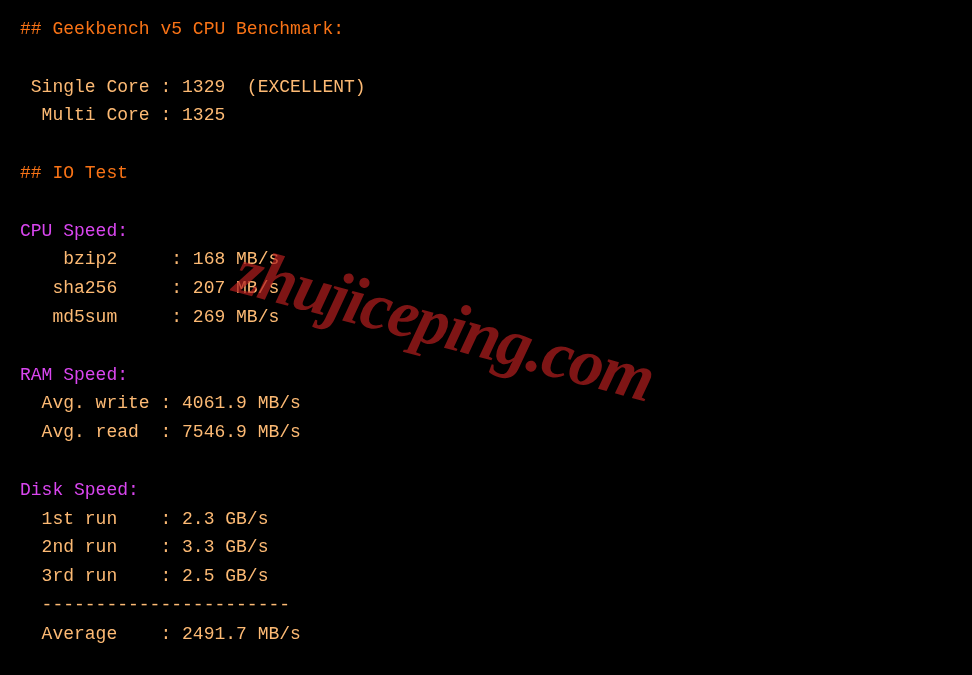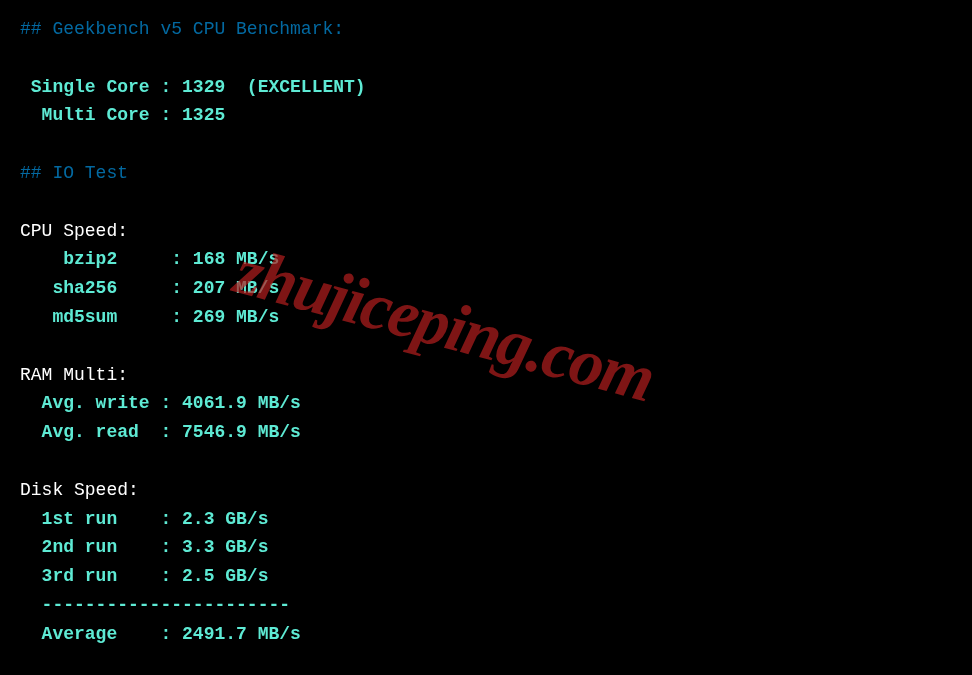--- a/index.html
+++ b/index.html
@@ -13,28 +13,27 @@
       font-size: 18px;
       line-height: 1.6;
       color: #d0d0d0;
       padding: 15px 20px;
       width: 972px;
       height: 675px;
       position: relative;
       overflow: hidden;
     }
     .heading {
-      color: #0369a1;
+      color: #f97316;
     }
     .subheading {
-      color: #ffffff;
+      color: #d946ef;
     }
     .text {
-      color: #5eead4;
-      font-weight: bold;
+      color: #fdba74;
     }
     pre {
       font-family: inherit;
       white-space: pre;
     }
     .watermark {
       position: absolute;
       top: 270px;
       left: 230px;
       font-size: 68px;
@@ -55,21 +54,21 @@
 <span class="text"> Single Core : 1329  (EXCELLENT)</span>
 <span class="text">  Multi Core : 1325</span>
 
 <span class="heading">## IO Test</span>
 
 <span class="subheading">CPU Speed:</span>
 <span class="text">    bzip2     : 168 MB/s</span>
 <span class="text">   sha256     : 207 MB/s</span>
 <span class="text">   md5sum     : 269 MB/s</span>
 
-<span class="subheading">RAM Multi:</span>
+<span class="subheading">RAM Speed:</span>
 <span class="text">  Avg. write : 4061.9 MB/s</span>
 <span class="text">  Avg. read  : 7546.9 MB/s</span>
 
 <span class="subheading">Disk Speed:</span>
 <span class="text">  1st run    : 2.3 GB/s</span>
 <span class="text">  2nd run    : 3.3 GB/s</span>
 <span class="text">  3rd run    : 2.5 GB/s</span>
 <span class="text">  -----------------------</span>
 <span class="text">  Average    : 2491.7 MB/s</span>
 </pre>

